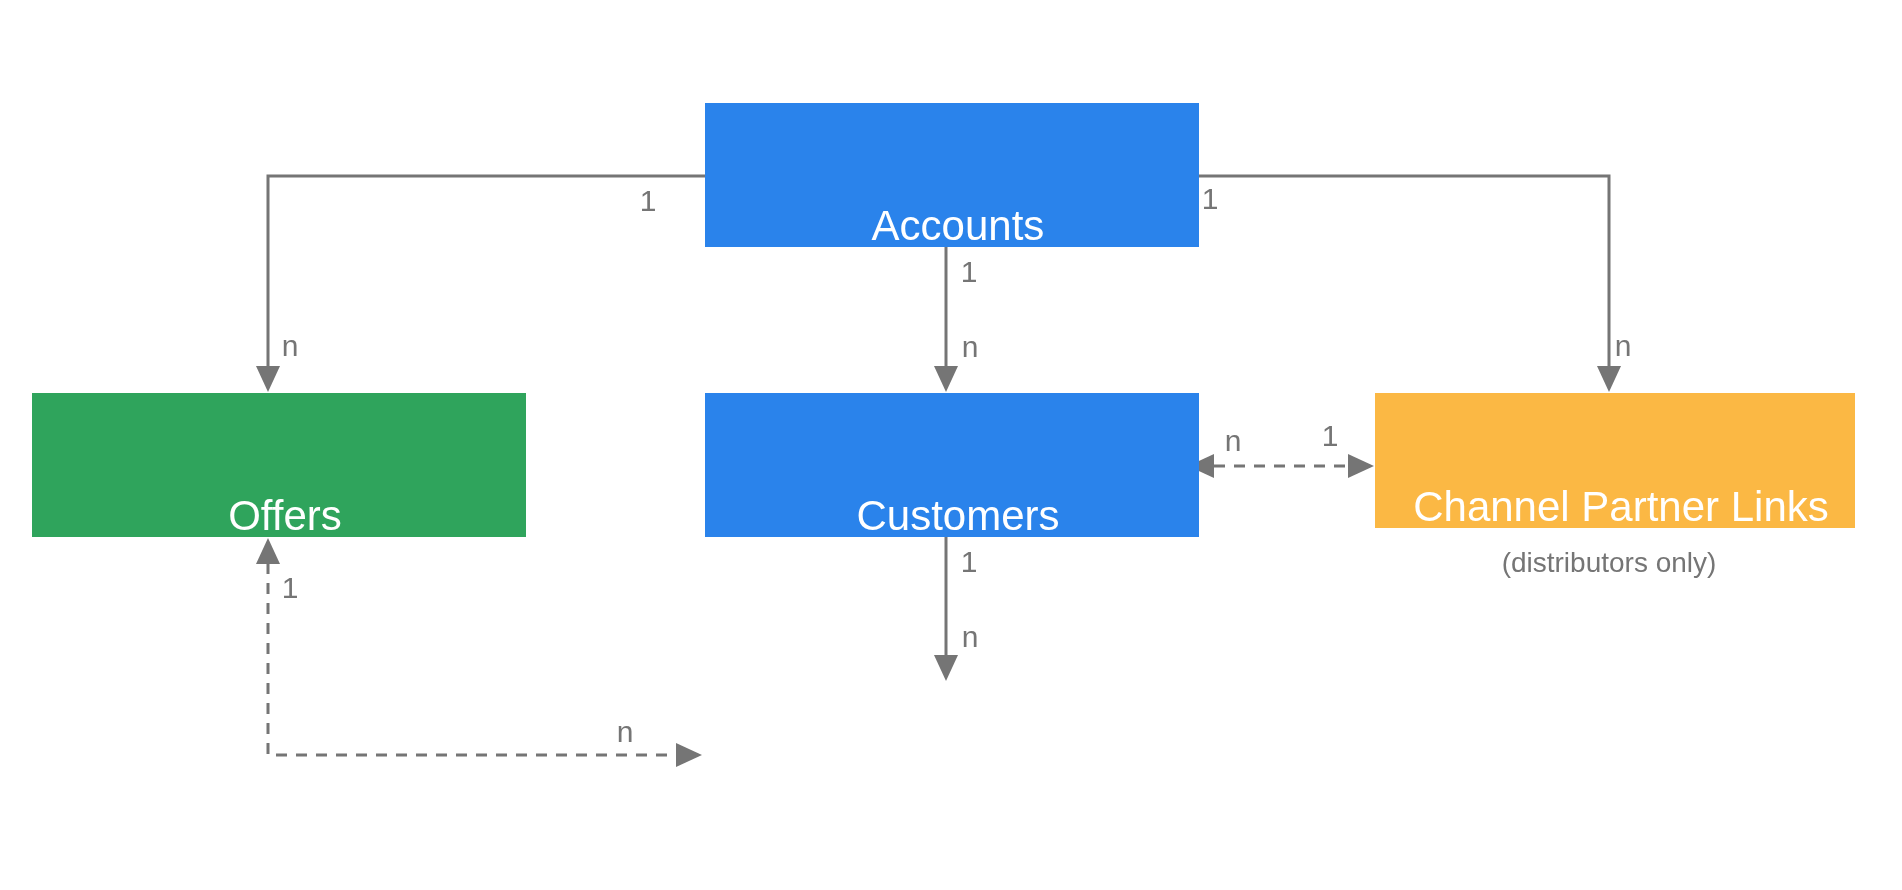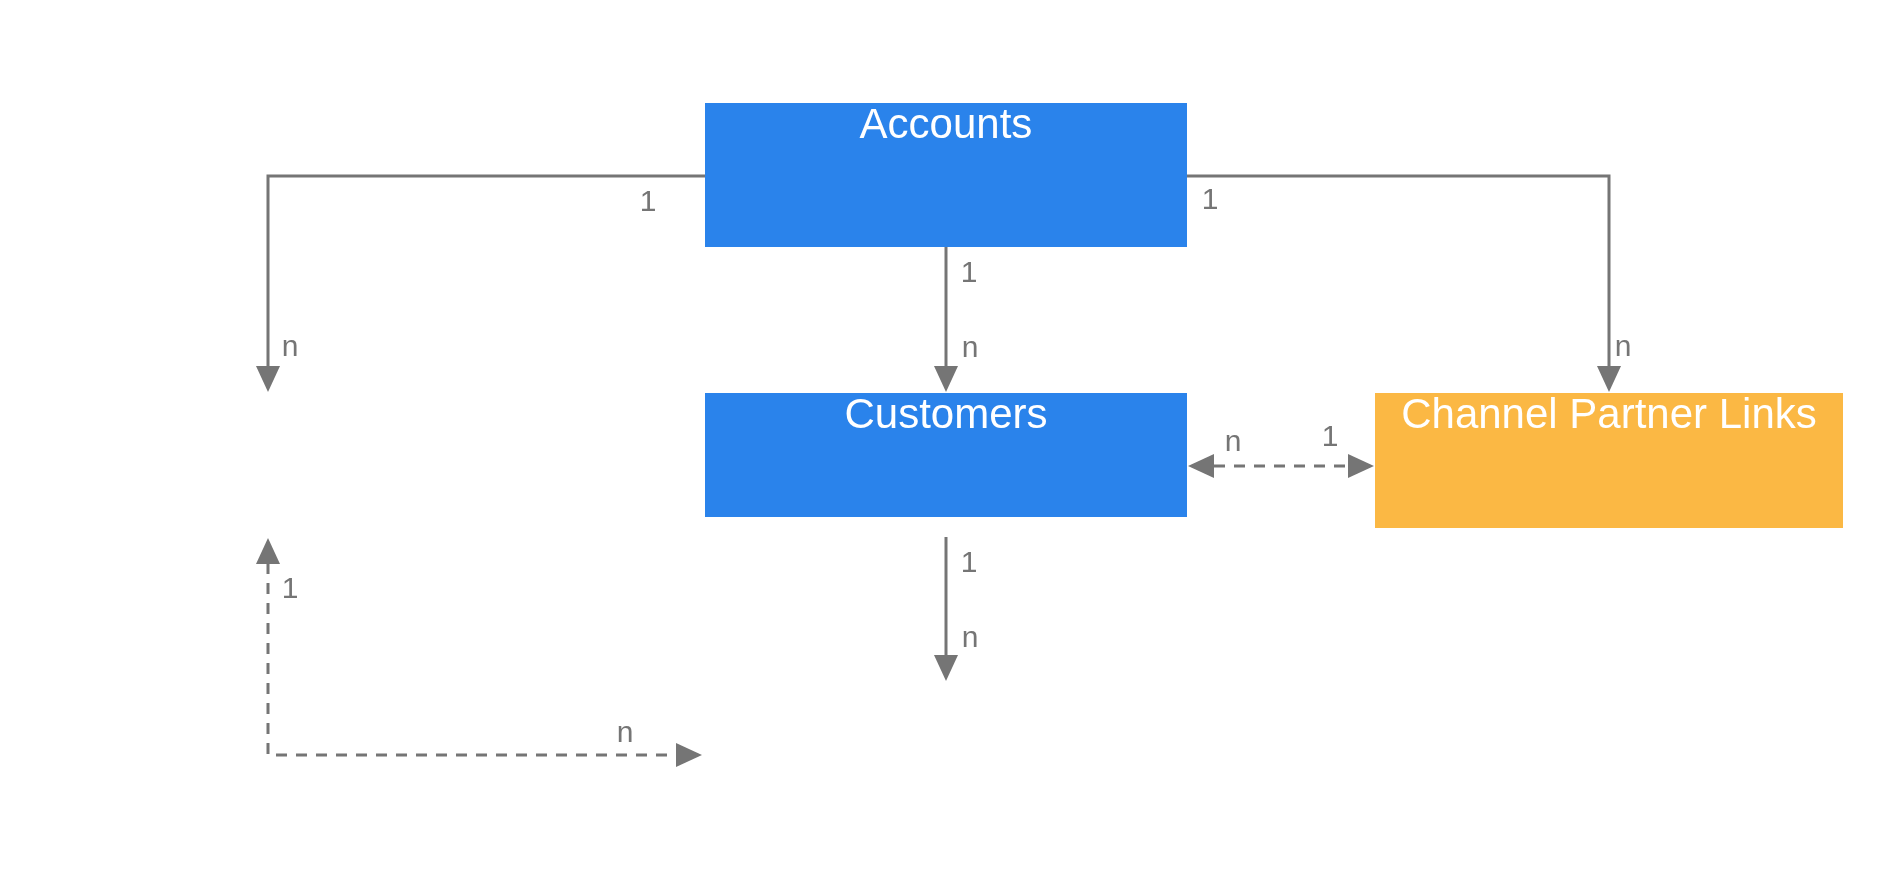--- a/index.html
+++ b/index.html
@@ -24,30 +24,31 @@
   .edge-line.dashed {
     stroke-dasharray: 11 9;
   }
   .arrowhead {
     fill: #757575;
     stroke: none;
   }
   .node {
     position: absolute;
     display: flex;
-    align-items: flex-start;
+    align-items: flex-end;
     justify-content: center;
     color: #ffffff;
     font-size: 42px;
     line-height: 1;
     white-space: nowrap;
+    padding-left: 12px;
   }
   .node-accounts     { left: 705px;  top: 103px; width: 482px; height: 144px; }
   .node-offers       { left: 32px;   top: 393px; width: 482px; height: 144px; }
-  .node-customers    { left: 705px;  top: 393px; width: 482px; height: 124px; }
+  .node-customers    { left: 705px;  top: 393px; width: 482px; height: 144px; }
   .node-cpl          { left: 1375px; top: 393px; width: 468px; height: 135px; }
   .node-entitlements { left: 705px;  top: 682px; width: 482px; height: 144px; }
   .node-note {
     position: absolute;
     left: 1609px; top: 563px;
     transform: translate(-50%, -50%);
     color: #757575;
     font-size: 28px;
     white-space: nowrap;
   }
@@ -85,29 +86,33 @@
 
     <path class="edge-line dashed" d="M 268 563 V 755 H 676"></path>
     <polygon class="arrowhead" points="268,538 256,564 280,564"></polygon>
     <polygon class="arrowhead" points="702,755 676,743 676,767"></polygon>
   </svg>
 
   <div class="node node-accounts" style="background-color: rgb(42, 131, 235);">
     <span>Accounts</span>
   </div>
 
+  <div class="node node-offers" style="background-color: rgb(47, 164, 92);">
+    <span>Offers</span>
+  </div>
 
   <div class="node node-customers" style="background-color: rgb(42, 131, 235);">
     <span>Customers</span>
   </div>
 
   <div class="node node-cpl" style="background-color: rgb(251, 184, 68);">
     <span>Channel Partner Links</span>
   </div>
 
+  <div class="node-note">(distributors only)</div>
 
 
   <span class="edge-label" style="left:648px;  top:201px;">1</span>
   <span class="edge-label" style="left:290px;  top:346px;">n</span>
 
   <span class="edge-label" style="left:969px;  top:272px;">1</span>
   <span class="edge-label" style="left:970px;  top:347px;">n</span>
 
   <span class="edge-label" style="left:1210px; top:199px;">1</span>
   <span class="edge-label" style="left:1623px; top:346px;">n</span>

